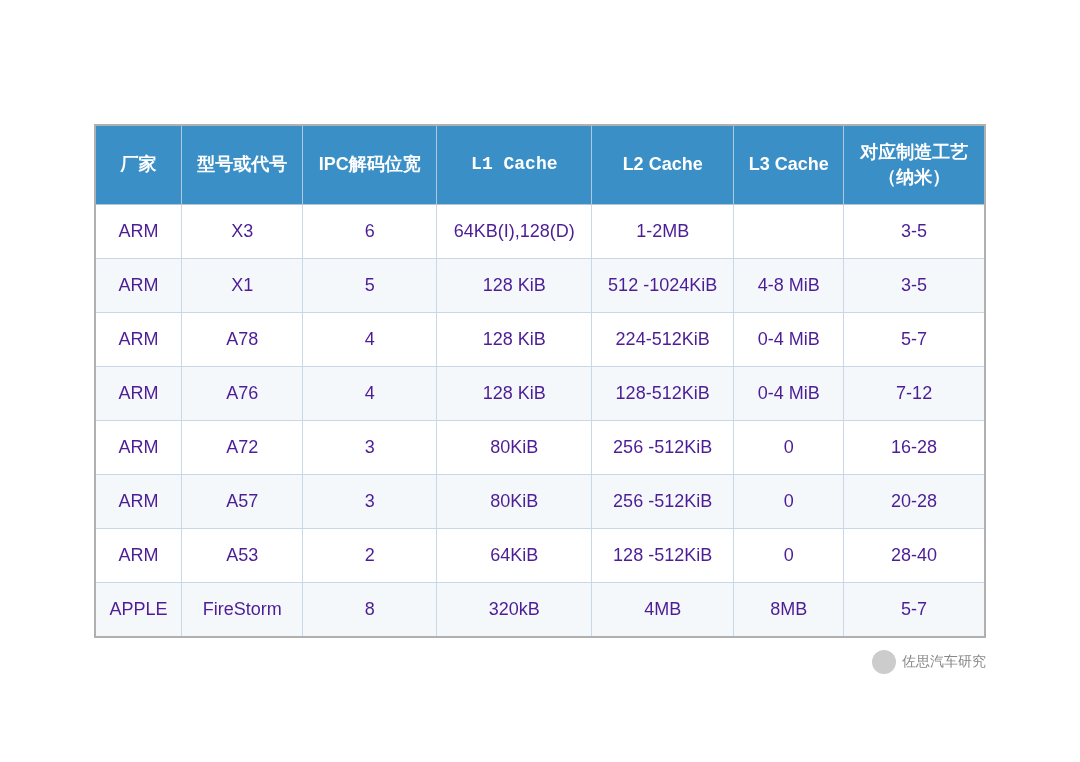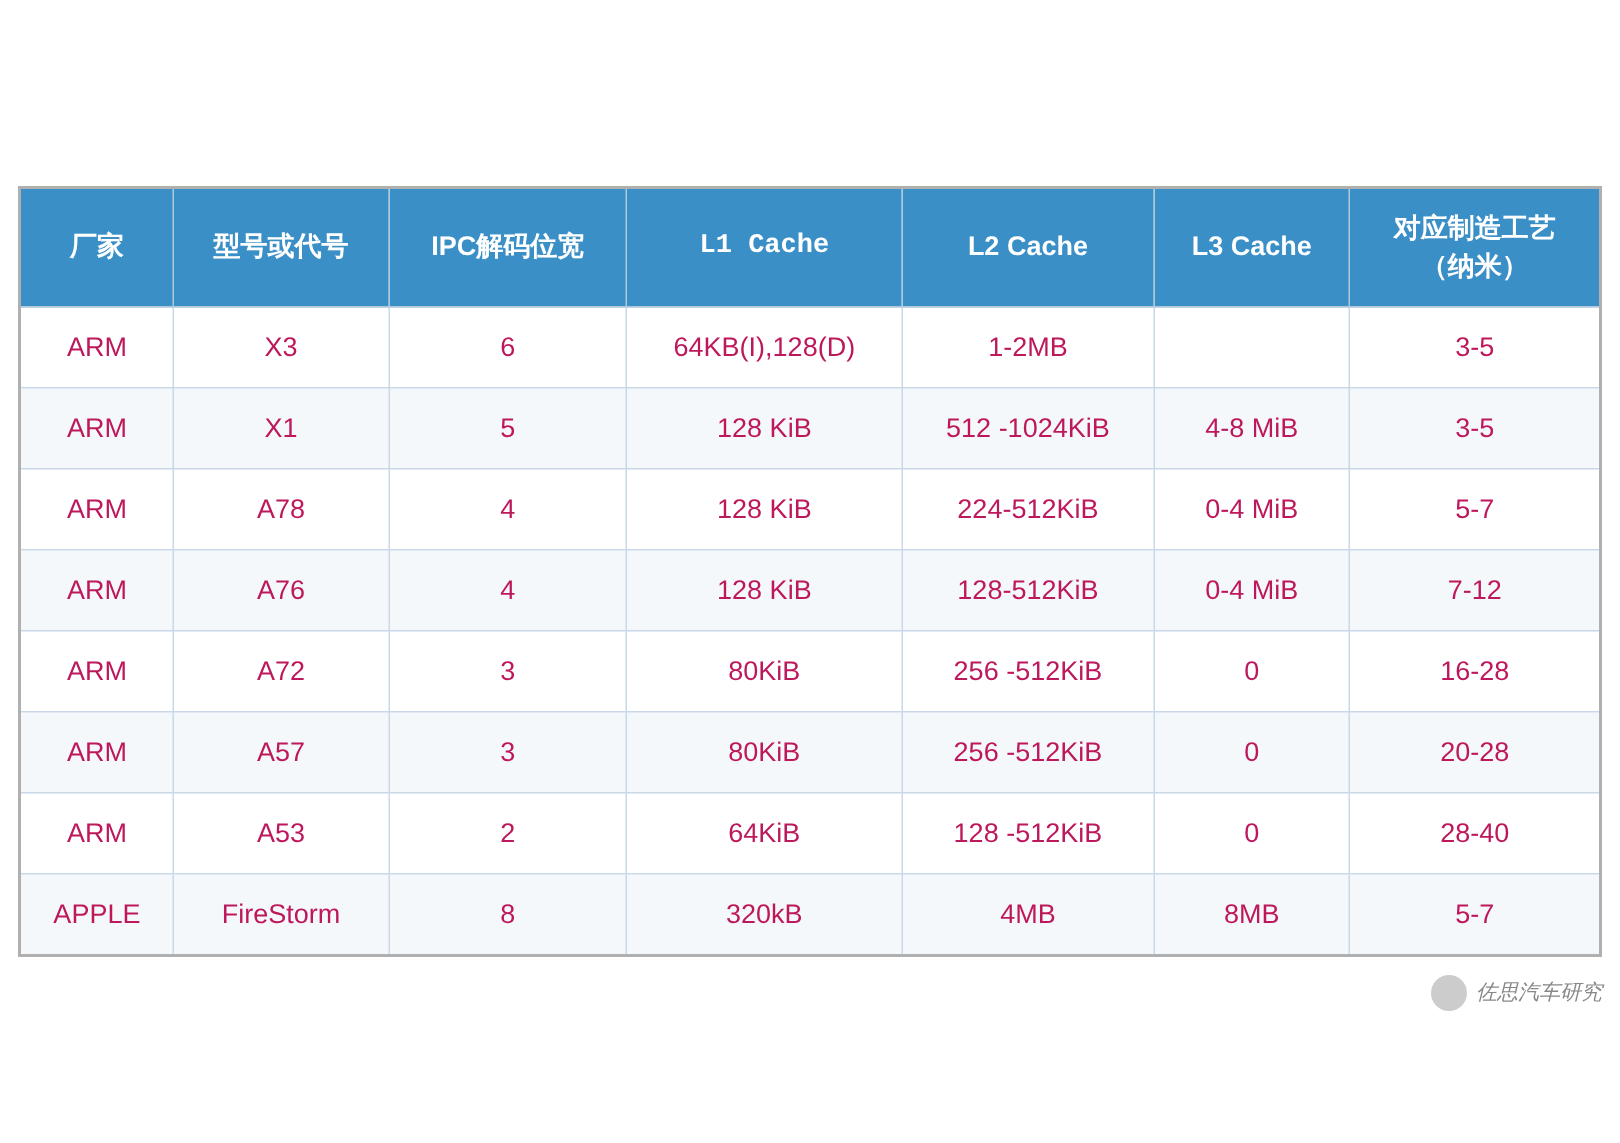--- a/index.html
+++ b/index.html
@@ -12,21 +12,21 @@
       width: 1080px;
       height: 762px;
       background: #ffffff;
       display: flex;
       align-items: center;
       justify-content: center;
       font-family: "PingFang SC", "Microsoft YaHei", "SimHei", sans-serif;
     }
 
     .table-wrapper {
-      width: 1056px;
+      width: 892px;
       position: relative;
     }
 
     table {
       width: 100%;
       border-collapse: collapse;
       border: 2px solid #b0b0b0;
     }
 
     thead tr th {
@@ -44,35 +44,34 @@
       background-color: #ffffff;
     }
 
     tbody tr:nth-child(even) {
       background-color: #f5f8fb;
     }
 
     tbody tr td {
       text-align: center;
       font-size: 18px;
-      color: #be185d;
+      color: #4c1d95;
       padding: 16px 10px;
       border: 1.5px solid #c8d8e8;
     }
 
     .watermark {
       position: absolute;
       bottom: -36px;
       right: 0;
       font-size: 14px;
       color: #888888;
       display: flex;
       align-items: center;
       gap: 6px;
-      font-style: italic;
     }
 
     .watermark-icon {
       width: 24px;
       height: 24px;
       background: #cccccc;
       border-radius: 50%;
       display: inline-block;
     }
   </style>

